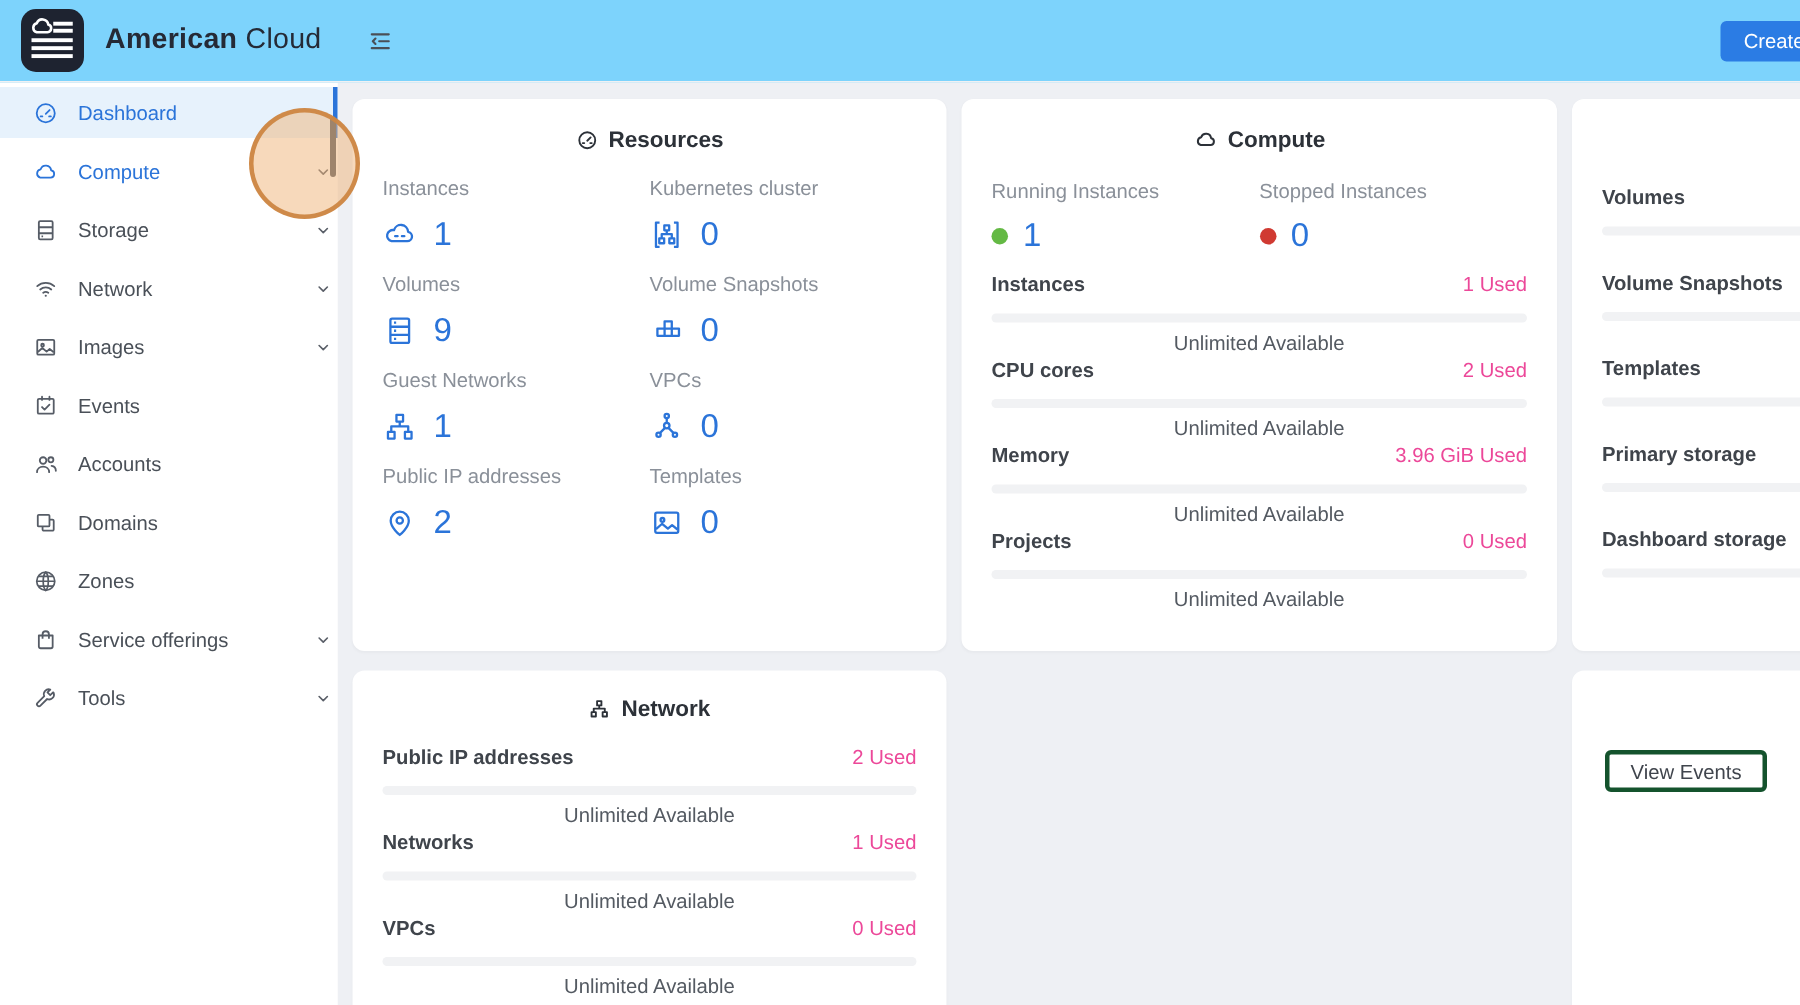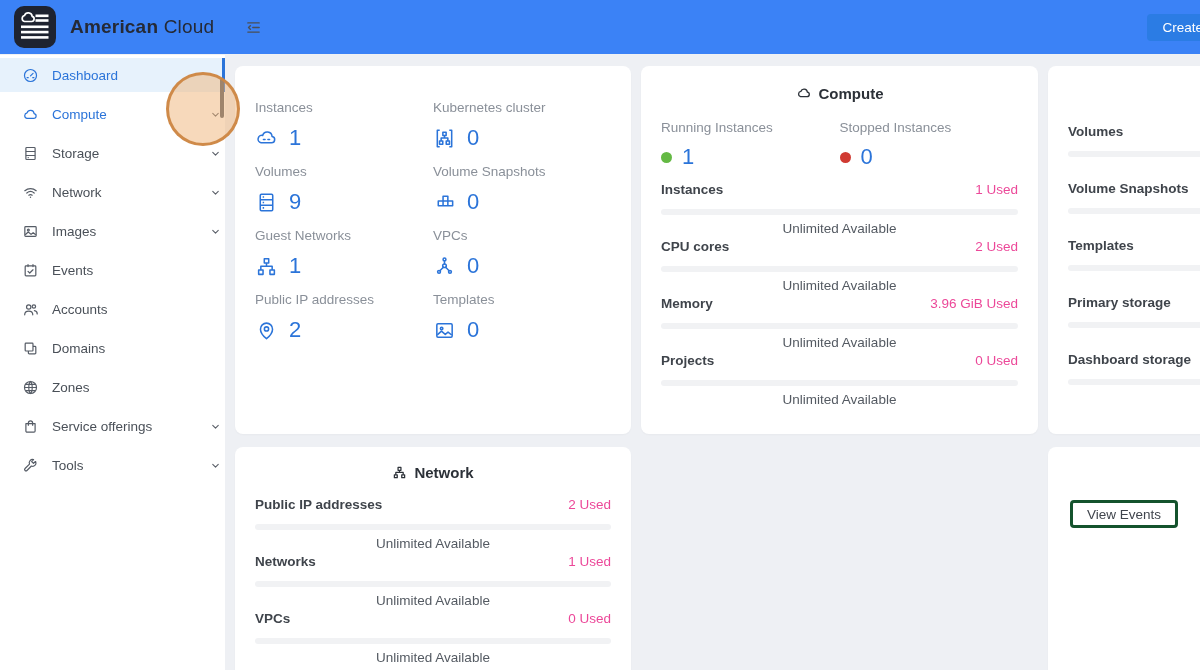--- a/index.html
+++ b/index.html
@@ -6,21 +6,21 @@
   html,body { width:1200px; height:670px; overflow:hidden; }
   body {
     font-family:"Liberation Sans","DejaVu Sans",sans-serif;
     background:#ffffff; color:#3f444b; position:relative;
   }
   svg { display:block; }
 
   
   .header {
     position:absolute; top:0; left:0; width:1200px; height:55px;
-    background:#3b82f6; border-bottom:1px solid #f0f1f3;
+    background:#7dd3fc; border-bottom:1px solid #f0f1f3;
     display:flex; align-items:center; z-index:5;
   }
   .brand { width:225px; flex:none; display:flex; align-items:center; padding-left:14px; }
   .logo { width:42px; height:42px; flex:none; }
   .brand-text { margin-left:14px; font-size:19px; letter-spacing:.2px; color:#252a36; white-space:nowrap; }
   .brand-text b { font-weight:700; }
   .collapse-btn { margin-left:20px; color:#4a4f56; cursor:pointer; }
   .hspacer { flex:1; }
   .create-btn {
     flex:none; margin-right:-18px; height:27px; padding:0 15px;
@@ -279,20 +279,27 @@
         </svg>
     </span>
   </div>
 
   <div class="scroll-thumb"></div>
 </div>
 
 <div class="main">
 
   <div class="card card-resources">
+    <div class="card-title">
+      <svg width="15" height="15" viewBox="0 0 24 24" fill="none" stroke="currentColor" stroke-width="2" stroke-linecap="round">
+          <circle cx="12" cy="12" r="8.5"></circle>
+          <path d="M12 12.5L15.6 9M7.2 15h1.6M15.2 15h1.6"></path>
+        </svg>
+      <span>Resources</span>
+    </div>
     <div class="res-grid">
 
       <div class="res-cell">
         <div class="res-label">Instances</div>
         <div class="res-value">
           <svg viewBox="0 0 24 24" fill="none" stroke="currentColor" stroke-width="1.6" stroke-linecap="round" stroke-linejoin="round">
               <path d="M6.3 16.5h10.9a3.3 3.3 0 0 0 .6-6.55A5 5 0 0 0 8 8.8a3.9 3.9 0 0 0-1.7 7.7z"></path>
               <path d="M8.8 13h1.7M13.5 13h1.7"></path>
             </svg>
           <span>1</span>

